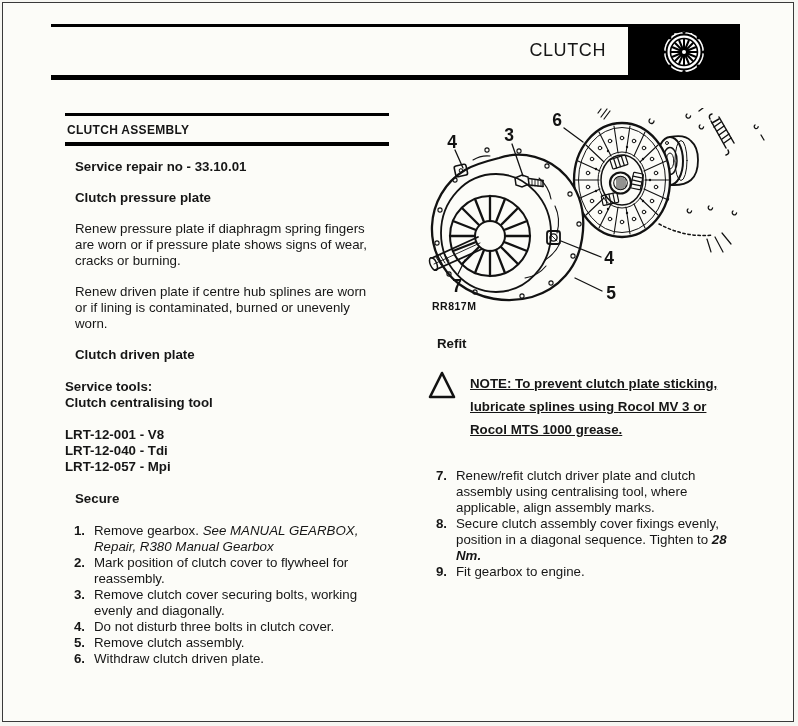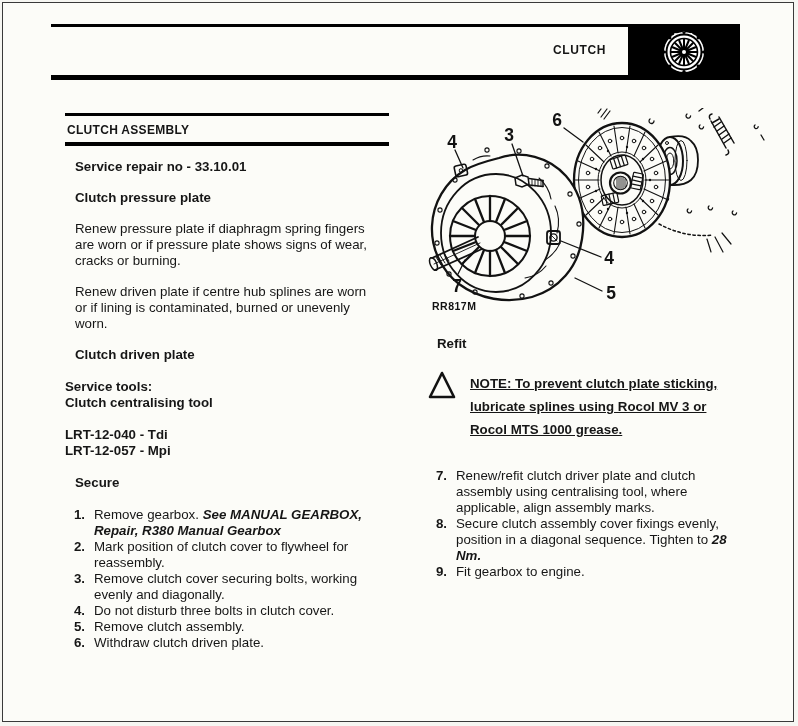--- a/index.html
+++ b/index.html
@@ -15,21 +15,21 @@
     background:#fcfcf8;border:1px solid #3a3a3a;box-sizing:border-box;
   }
   
   .header{
     position:absolute;left:48px;top:21px;width:689px;height:56px;
     box-sizing:border-box;
     border-top:3px solid #000;border-bottom:5px solid #000;
   }
   .header-title{
     position:absolute;right:134px;top:50%;transform:translateY(-54%);
-    font-size:12px;font-weight:bold;letter-spacing:0.6px;
+    font-size:18px;font-weight:normal;letter-spacing:0.6px;
   }
   .header-badge{
     position:absolute;right:0;top:-3px;width:112px;height:56px;background:#000;
     display:flex;align-items:center;justify-content:center;
   }
   
   .col-left{position:absolute;left:62px;top:110px;width:324px;font-size:13.3px;line-height:16px;}
   .col-right{position:absolute;left:424px;top:105px;width:346px;font-size:13.3px;line-height:16px;}
   .section-heading{
     border-top:3px solid #000;border-bottom:4px solid #000;
@@ -38,21 +38,21 @@
   .bold{font-weight:bold;}
   .blk{margin:10px;padding:0;}
   .mt{margin-top:15px;}
   .mt-s{margin-top:13px;}
   .mt-l{margin-top:16px;}
   
   .steps{margin-top:16px;}
   .step{display:flex;align-items:flex-start;}
   .step-num{flex:0 0 20px;text-align:right;font-weight:bold;padding-right:0;}
   .step-text{flex:1;margin-left:9px;}
-  .see-ref{font-weight:bold;font-style:italic;}
+  .see-ref{font-weight:normal;font-style:italic;}
   .em-val{font-weight:bold;font-style:italic;}
   
   .fig-svg{display:block;}
   .refit-head{margin-top:23px;font-weight:bold;}
   .note-row{display:flex;margin-top:9px;}
   .note-icon{flex:0 0 30px;margin-top:7px;}
   .note-text{flex:1;margin-left:13px;font-weight:bold;max-width:276px;line-height:23px;text-decoration:underline;}
   .r-steps{margin-top:17px;}
   .r-steps .step-text{max-width:292px;}
 </style>
@@ -102,20 +102,21 @@
     <p class="blk bold mt-s">Service repair no - 33.10.01</p>
     <p class="blk bold mt">Clutch pressure plate</p>
     <p class="blk mt">Renew pressure plate if diaphragm spring fingers are worn or if pressure plate shows signs of wear, cracks or burning.</p>
     <p class="blk mt">Renew driven plate if centre hub splines are worn or if lining is contaminated, burned or unevenly worn.</p>
     <p class="blk bold mt">Clutch driven plate</p>
     <div class="mt-l">
       <div class="bold">Service tools:</div>
       <div class="bold">Clutch centralising tool</div>
     </div>
     <div class="mt-l">
+      <div class="bold">LRT-12-001 - V8</div>
       <div class="bold">LRT-12-040 - Tdi</div>
       <div class="bold">LRT-12-057 - Mpi</div>
     </div>
     <p class="blk bold mt-l">Secure</p>
 
     <div class="steps">
       <div class="step">
         <span class="step-num">1.</span>
         <span class="step-text"><span>Remove gearbox.  </span><span class="see-ref">See MANUAL GEARBOX, Repair,  R380 Manual Gearbox</span></span>
       </div>

